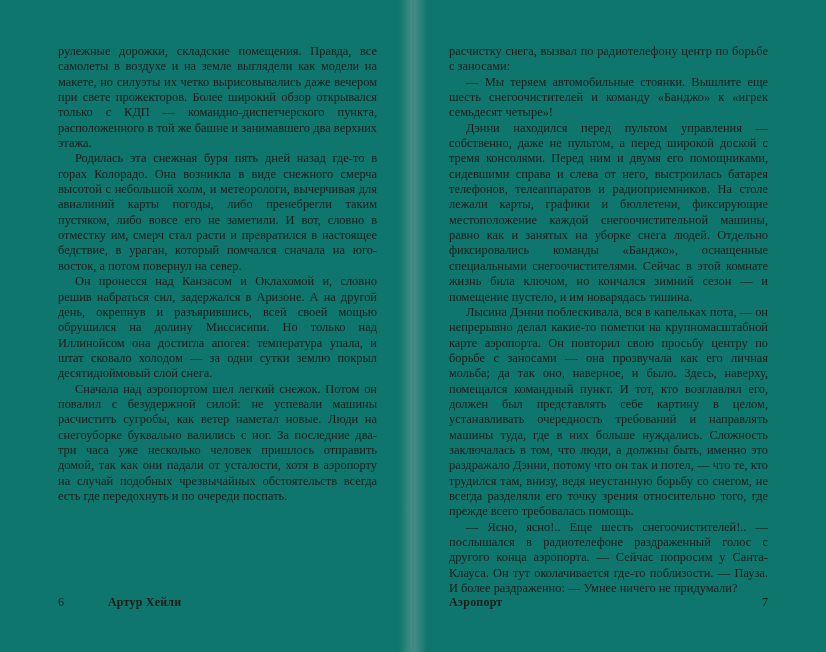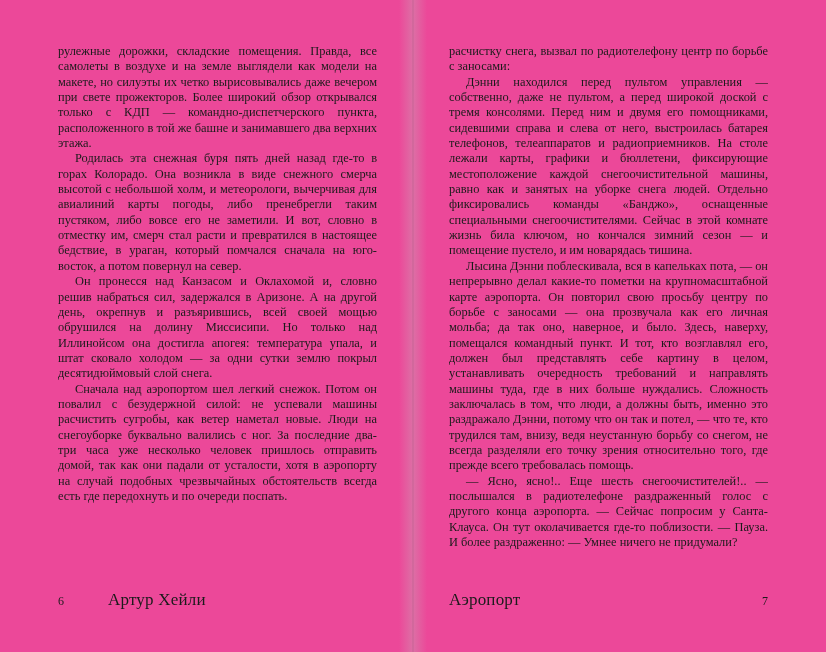--- a/index.html
+++ b/index.html
@@ -18,21 +18,21 @@
     width: 826px;
     height: 652px;
     display: flex;
     box-sizing: border-box;
   }
   .page {
     position: relative;
     width: 413px;
     height: 652px;
     box-sizing: border-box;
-    background: #ec4899;
+    background: #0f766e;
   }
   .page.left {
     padding: 44px 36px 0 58px;
   }
   .page.right {
     padding: 44px 58px 3px 36px;
   }
   .gutter-shade {
     position: absolute;
     top: 0;
@@ -78,22 +78,23 @@
   }
   .page.right .footer {
     left: 36px;
     right: 58px;
   }
   .folio {
     font-family: "Liberation Serif", serif;
     font-size: 12px;
   }
   .running-head {
-    font-size: 17px;
+    font-size: 12px;
     letter-spacing: 0.2px;
+    font-weight: bold;
   }
   .page.left .folio { margin-right: 44px; }
   .page.left .running-head { }
   .page.right .running-head { }
   .page.right .folio { margin-left: auto; }
   .page.right .footer { justify-content: space-between; }
 </style>
 </head>
 <body>
 
@@ -108,20 +109,21 @@
     </div>
     <div class="footer">
       <span class="folio">6</span>
       <span class="running-head">Артур Хейли</span>
     </div>
   </div>
 
   <div class="page right">
     <div class="body-text">
       <p class="noindent">расчистку снега, вызвал по радиотелефону центр по борьбе с заносами:</p>
+      <p>— Мы теряем автомобильные стоянки. Вышлите еще шесть снегоочистителей и команду «Банджо» к «игрек семьдесят четыре»!</p>
       <p>Дэнни находился перед пультом управления — собственно, даже не пультом, а перед широкой доской с тремя консолями. Перед ним и двумя его помощниками, сидевшими справа и слева от него, выстроилась батарея телефонов, телеаппаратов и радиоприемников. На столе лежали карты, графики и бюллетени, фиксирующие местоположение каждой снегоочистительной машины, равно как и занятых на уборке снега людей. Отдельно фиксировались команды «Банджо», оснащенные специальными снегоочистителями. Сейчас в этой комнате жизнь била ключом, но кончался зимний сезон — и помещение пустело, и им новарядась тишина.</p>
       <p>Лысина Дэнни поблескивала, вся в капельках пота, — он непрерывно делал какие-то пометки на крупномасштабной карте аэропорта. Он повторил свою просьбу центру по борьбе с заносами — она прозвучала как его личная мольба; да так оно, наверное, и было. Здесь, наверху, помещался командный пункт. И тот, кто возглавлял его, должен был представлять себе картину в целом, устанавливать очередность требований и направлять машины туда, где в них больше нуждались. Сложность заключалась в том, что люди, а должны быть, именно это раздражало Дэнни, потому что он так и потел, — что те, кто трудился там, внизу, ведя неустанную борьбу со снегом, не всегда разделяли его точку зрения относительно того, где прежде всего требовалась помощь.</p>
       <p>— Ясно, ясно!.. Еще шесть снегоочистителей!.. — послышался в радиотелефоне раздраженный голос с другого конца аэропорта. — Сейчас попросим у Санта-Клауса. Он тут околачивается где-то поблизости. — Пауза. И более раздраженно: — Умнее ничего не придумали?</p>
     </div>
     <div class="footer">
       <span class="running-head">Аэропорт</span>
       <span class="folio">7</span>
     </div>
   </div>
 

